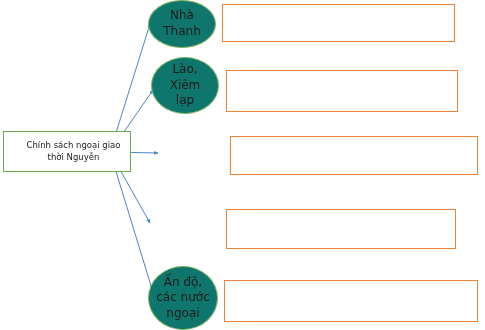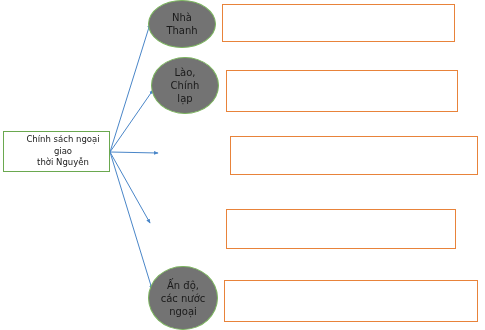--- a/index.html
+++ b/index.html
@@ -41,28 +41,28 @@
   }
   .root-node-label {
     display: block;
     white-space: pre-line;
   }
   .branch-node {
     position: absolute;
     box-sizing: border-box;
     border: 1px solid #7cb55f;
     border-radius: 50%;
-    background: #737373;
+    background: #0f766e;
     display: flex;
     align-items: center;
     justify-content: center;
     text-align: center;
     line-height: 1.3;
     color: #1a1a1a;
-    font-size: 10px;
+    font-size: 12px;
   }
   .branch-node-label {
     display: block;
     white-space: pre-line;
   }
   .answer-box {
     position: absolute;
     box-sizing: border-box;
     border: 1px solid #e8833a;
     background: #ffffff;
@@ -90,32 +90,32 @@
     </defs>
     <g id="arrow-group">
         <line x1="110" y1="152" x2="150" y2="24" stroke="#4a86c8" stroke-width="1" marker-end="url(#arrowhead)"></line>
         <line x1="110" y1="152" x2="153" y2="90" stroke="#4a86c8" stroke-width="1" marker-end="url(#arrowhead)"></line>
         <line x1="110" y1="152" x2="158" y2="153" stroke="#4a86c8" stroke-width="1" marker-end="url(#arrowhead)"></line>
         <line x1="110" y1="152" x2="150" y2="223" stroke="#4a86c8" stroke-width="1" marker-end="url(#arrowhead)"></line>
         <line x1="110" y1="152" x2="152" y2="289" stroke="#4a86c8" stroke-width="1" marker-end="url(#arrowhead)"></line>
       </g>
   </svg>
 
-  <div class="root-node" style="left: 3px; top: 131px; width: 107px; height: 41px; padding-left: 16px;">
+  <div class="root-node" style="left: 3px; top: 131px; width: 128px; height: 41px; padding-left: 16px;">
     <span class="root-node-label">Chính sách ngoại giao
 thời Nguyễn</span>
   </div>
 
   <div class="branch-node" style="left: 148px; top: 0px; width: 68px; height: 48px;">
     <span class="branch-node-label">Nhà
 Thanh</span>
   </div>
   <div class="branch-node" style="left: 151px; top: 57px; width: 68px; height: 57px;">
     <span class="branch-node-label">Lào,
-Chính
+Xiêm
 lạp</span>
   </div>
   <div class="branch-node" style="left: 148px; top: 266px; width: 70px; height: 64px;">
     <span class="branch-node-label">Ấn độ,
 các nước
 ngoại</span>
   </div>
 
   <div class="answer-box" style="left: 222px; top: 4px; width: 233px; height: 38px;">
     <span class="answer-box-text"></span>

